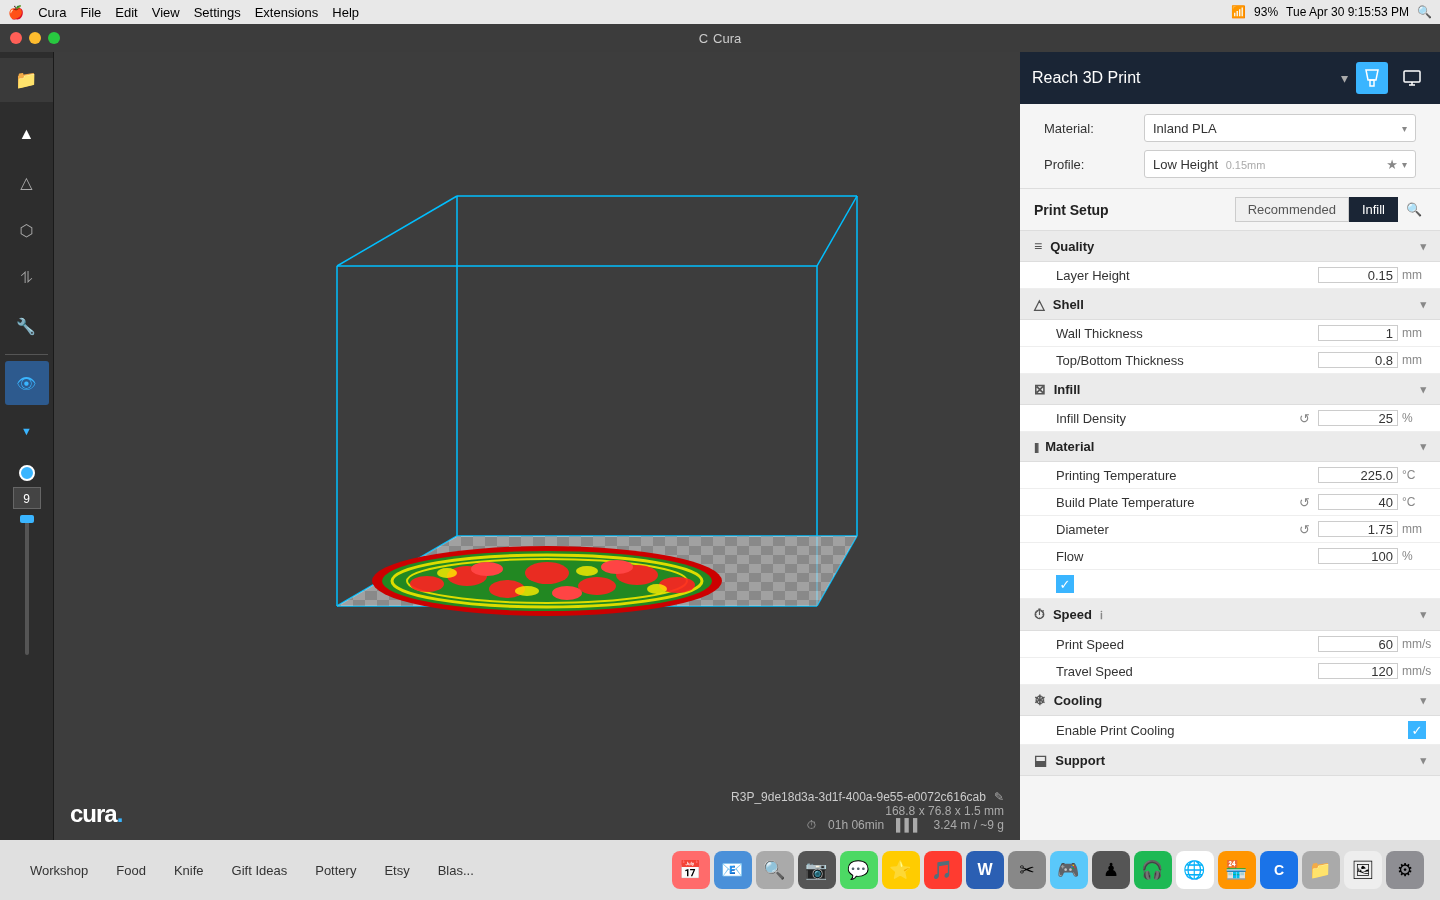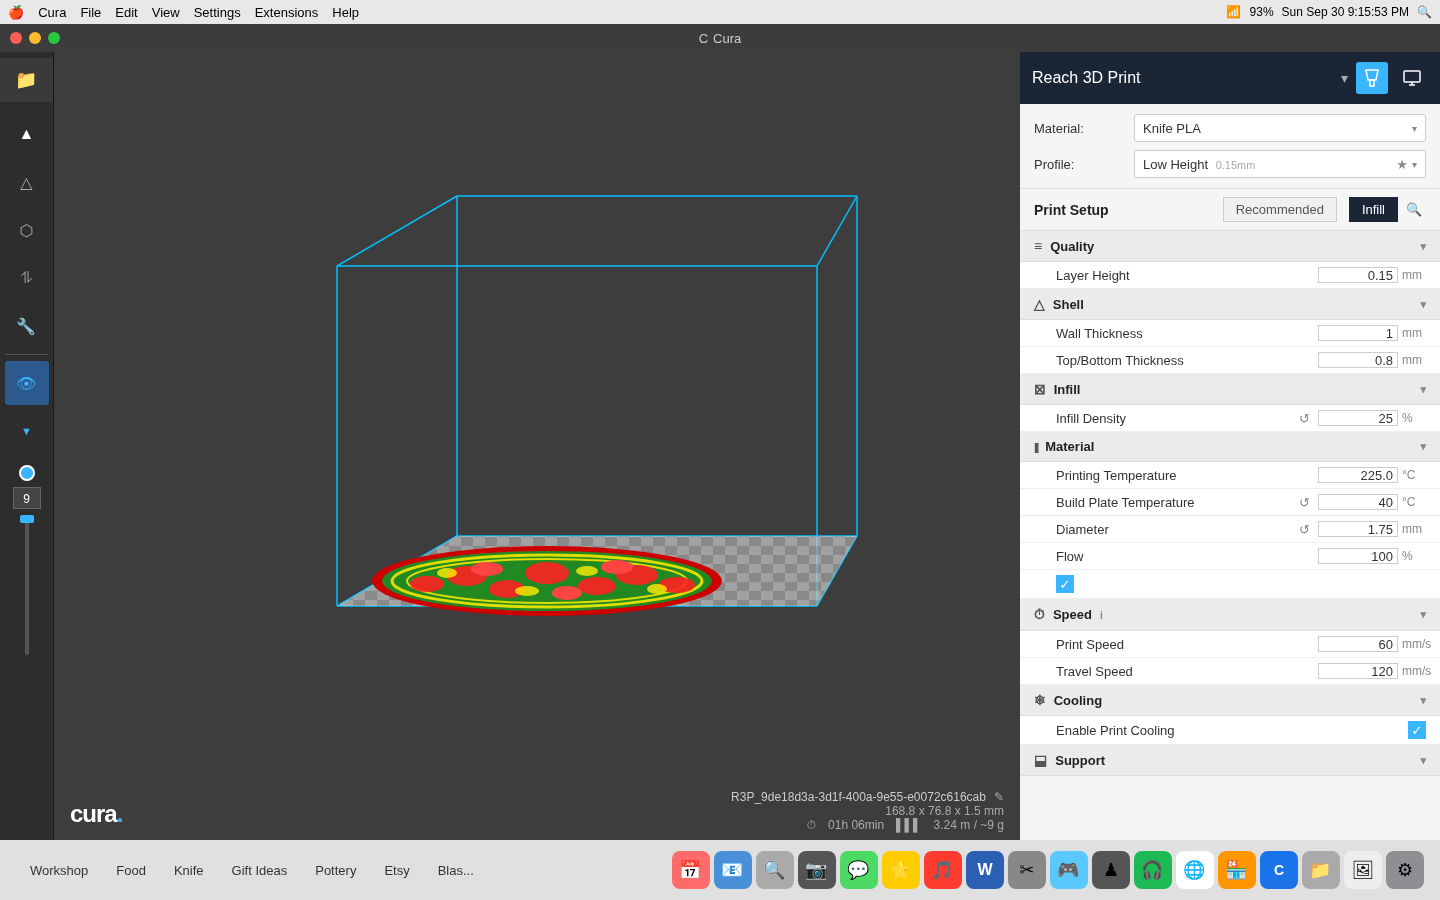--- a/index.html
+++ b/index.html
@@ -210,21 +210,21 @@
     }
     .header-icon-btn.active {
       background: #3ab5ff;
       color: #fff;
       border-radius: 3px;
     }
 
     
     .settings-section {
       background: #f5f5f5;
-      padding: 10px 14px;
+      padding: 10px 24px;
       border-bottom: 1px solid #ddd;
     }
     .setting-row {
       display: flex;
       align-items: center;
       margin-bottom: 8px;
     }
     .setting-row:last-child { margin-bottom: 0; }
     .setting-label {
       width: 100px;
@@ -256,21 +256,21 @@
       justify-content: space-between;
       border-bottom: 1px solid #ddd;
     }
     .print-setup-title {
       font-size: 14px;
       font-weight: 600;
       color: #222;
     }
     .setup-buttons {
       display: flex;
-      gap: 12px;
+      gap: 0;
     }
     .setup-btn {
       padding: 4px 12px;
       font-size: 13px;
       cursor: pointer;
       border: 1px solid #ccc;
       background: #f0f0f0;
       color: #555;
     }
     .setup-btn.active {
@@ -423,21 +423,21 @@
   <span class="menubar-item">Cura</span>
   <span class="menubar-item">File</span>
   <span class="menubar-item">Edit</span>
   <span class="menubar-item">View</span>
   <span class="menubar-item">Settings</span>
   <span class="menubar-item">Extensions</span>
   <span class="menubar-item">Help</span>
   <div class="menubar-right">
     <span>📶</span>
     <span>93%</span>
-    <span>Sun Sep 30  9:15:53 PM</span>
+    <span>Tue Apr 30  9:15:53 PM</span>
     <span>🔍</span>
   </div>
 </div>
 
 <div class="titlebar">
   <div class="titlebar-buttons">
     <button class="titlebar-btn btn-close"></button>
     <button class="titlebar-btn btn-min"></button>
     <button class="titlebar-btn btn-max"></button>
   </div>
@@ -579,21 +579,21 @@
             <line x1="10" y1="14" x2="10" y2="17" stroke="#fff" stroke-width="1.5"></line>
           </svg>
         </div>
       </div>
     </div>
 
     <div class="settings-section">
       <div class="setting-row">
         <span class="setting-label">Material:</span>
         <div class="setting-dropdown">
-          <span>Knife PLA</span>
+          <span>Inland PLA</span>
           <span class="dropdown-chevron">▾</span>
         </div>
       </div>
       <div class="setting-row">
         <span class="setting-label">Profile:</span>
         <div class="setting-dropdown">
           <span>
             <span>Low Height</span>
             <span style="color:#aaa;font-size:11px;margin-left:4px;">0.15mm</span>
           </span>

